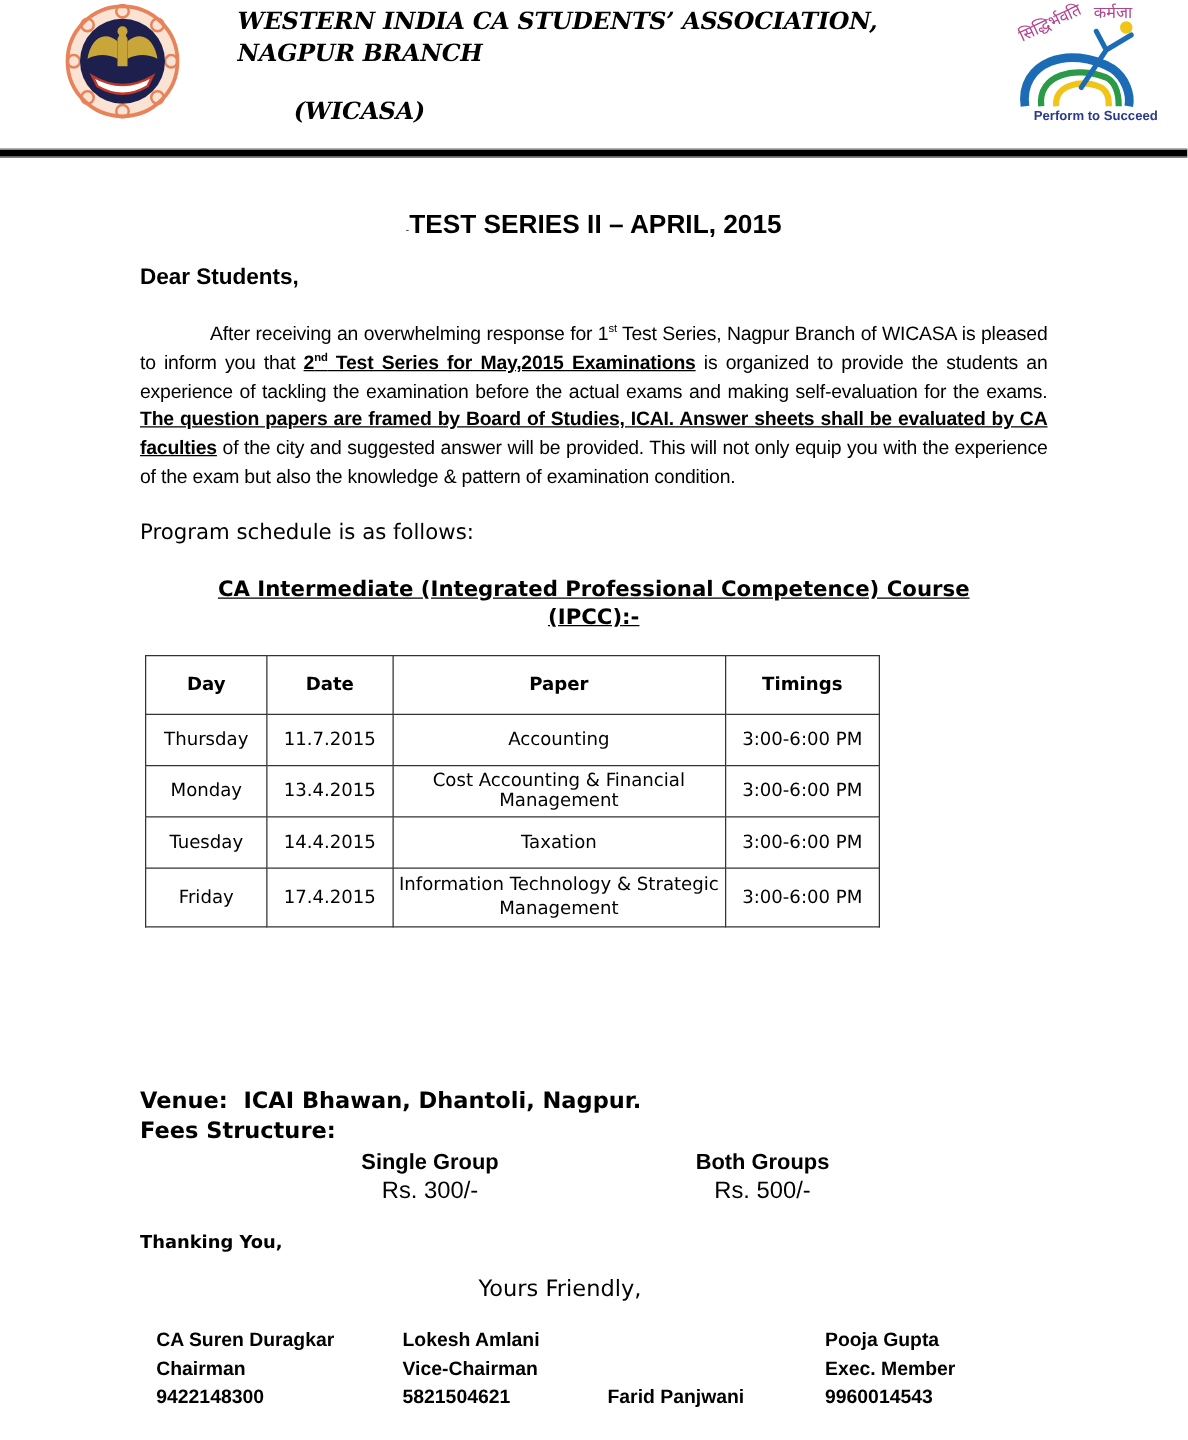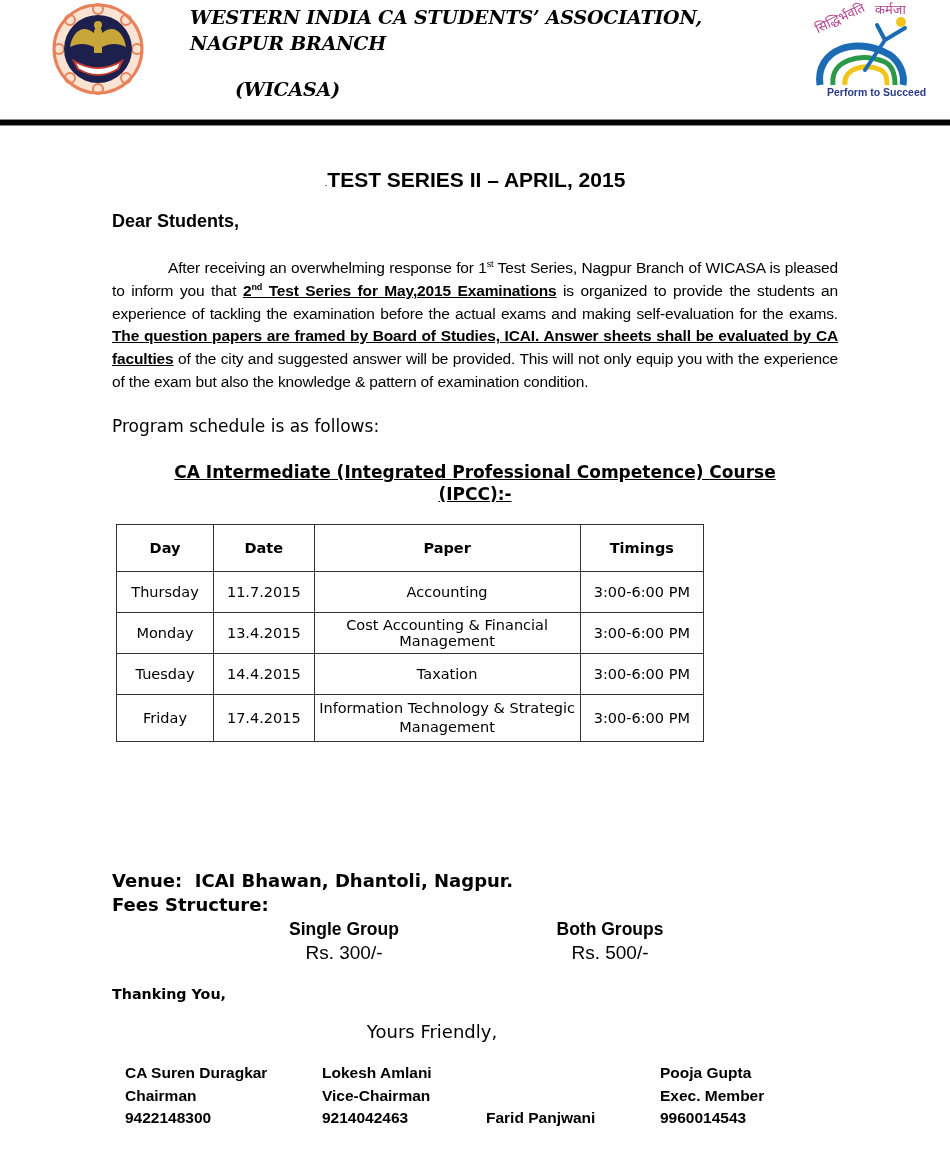--- a/index.html
+++ b/index.html
@@ -33,21 +33,21 @@
   table.sched-tbl td.two { line-height:19px; height:46px; }
   .c-day { width:99px; } .c-date { width:101px; } .c-paper { width:343px; } .c-time { width:141px; }
 
   .venue { position:absolute; left:112px; top:870px; font-family:"DejaVu Sans", sans-serif; font-weight:bold; font-size:18px; }
   .fees  { position:absolute; left:112px; top:894px; font-family:"DejaVu Sans", sans-serif; font-weight:bold; font-size:18px; }
   .fee-col { position:absolute; text-align:center; font-family:Liberation Sans, sans-serif; }
   .fee-col .lbl { font-weight:bold; font-size:17.5px; line-height:24px; }
   .fee-col .amt { font-size:19px; line-height:24px; }
 
   .limited { position:absolute; left:112px; top:985px; font-family:"DejaVu Sans", sans-serif; font-weight:bold; font-size:14.3px; line-height:18px; }
-  .yours { position:absolute; left:0; width:864px; top:1021px; text-align:center; font-family:"DejaVu Sans", sans-serif; font-size:18px; padding-left:0; }
+  .yours { position:absolute; left:0; width:864px; top:1021px; text-align:center; font-family:"DejaVu Sans", sans-serif; font-size:18px; padding-left:16px; }
 
   .sig { position:absolute; top:1062px; font-family:"Liberation Sans", sans-serif; font-weight:bold; font-size:15.5px; line-height:22.5px; }
 </style>
 </head>
 <body>
 
 <div class="logo-left">
   <svg width="92" height="92" viewBox="0 0 92 92">
     <circle cx="46" cy="46" r="44" fill="#fbe3d3" stroke="#e8825a" stroke-width="3"></circle>
     <g fill="none" stroke="#e8825a" stroke-width="2">
@@ -162,21 +162,21 @@
 <div class="yours">Yours Friendly,</div>
 
 <div class="sig" style="left:125px;">
   <div>CA Suren Duragkar</div>
   <div>Chairman</div>
   <div>9422148300</div>
 </div>
 <div class="sig" style="left:322px;">
   <div>Lokesh Amlani</div>
   <div>Vice-Chairman</div>
-  <div>9214042463</div>
+  <div>5821504621</div>
 </div>
 <div class="sig" style="left:486px; white-space:pre;">
   <div>Farid Panjwani</div>
   
   
 </div>
 <div class="sig" style="left:660px;">
   <div>Pooja Gupta</div>
   <div>Exec. Member</div>
   <div>9960014543</div>

